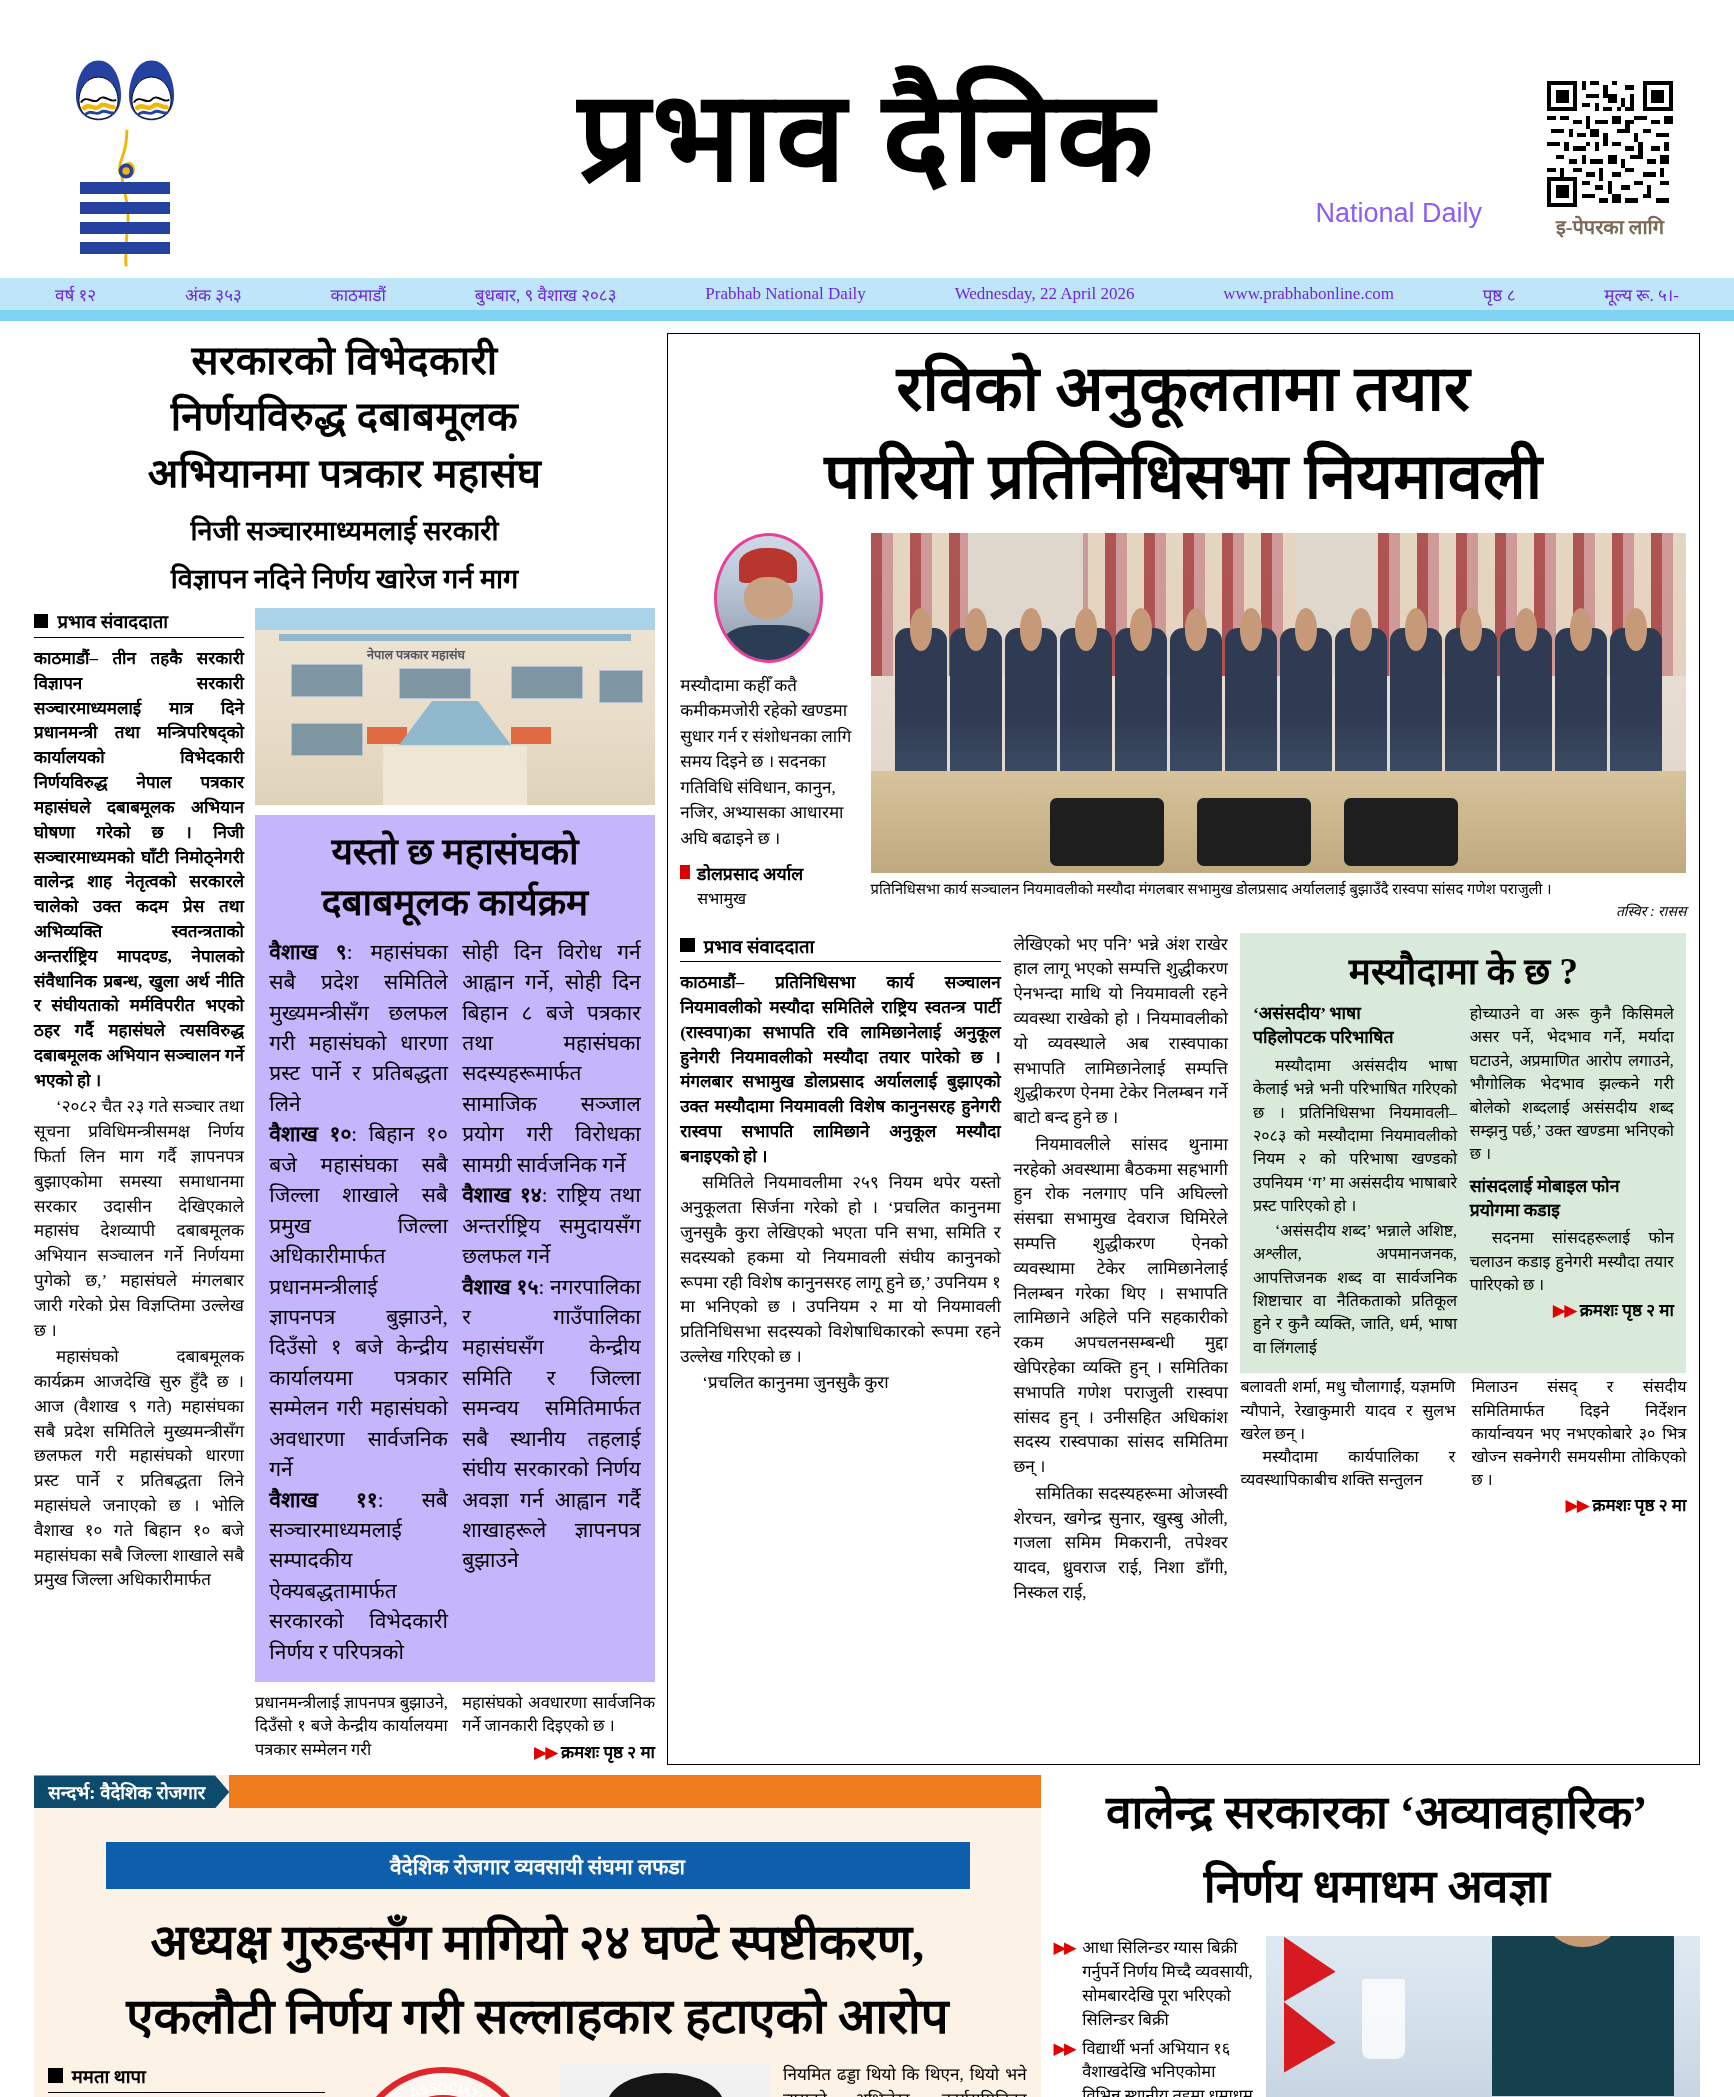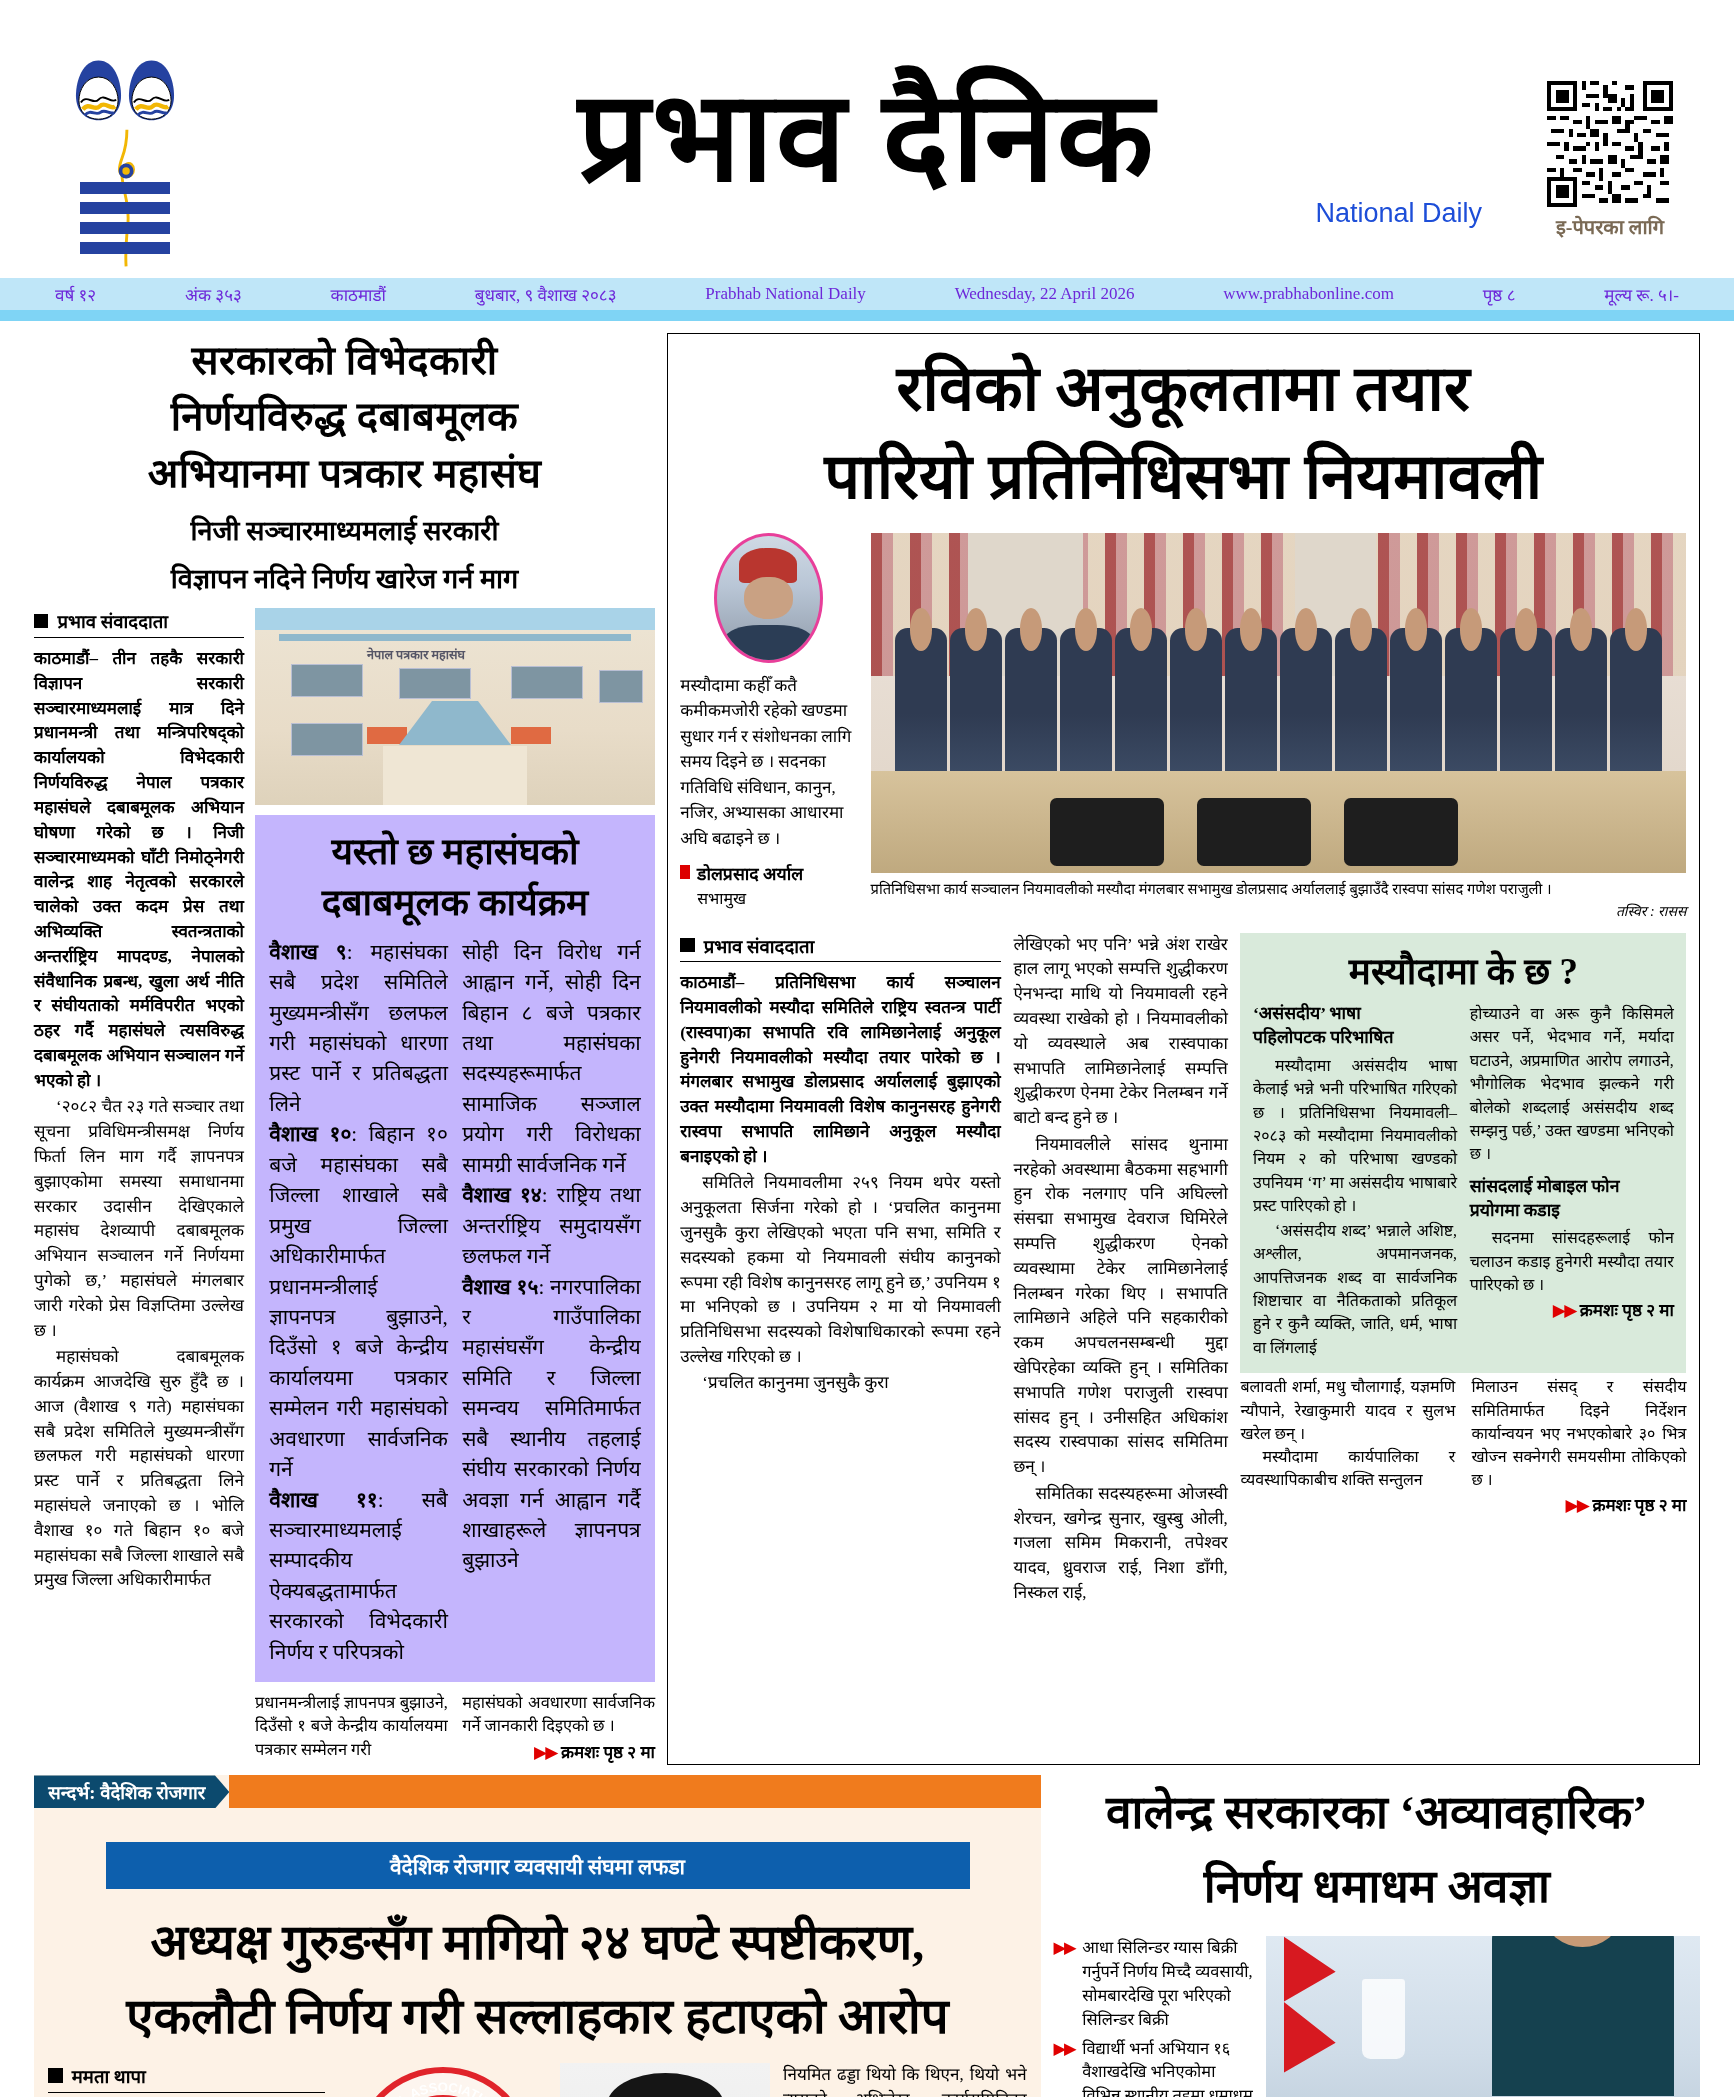--- a/index.html
+++ b/index.html
@@ -36,21 +36,21 @@
     font-size: 126px;
     font-weight: 700;
     letter-spacing: 2.5px;
     line-height: 1.05;
     color:#000;
     font-family: "Liberation Serif", "DejaVu Serif", serif;
     white-space: nowrap;
   }
   .paper-sub {
     font-size: 27px;
-    color:#1d4ed8;
+    color:#8b5cf6;
     margin-top: -5.9px;
     text-align: right;
     padding-right: 38px;
     font-family: "Liberation Sans", sans-serif;
   }
   .qr-block { width: 180px; flex:none; text-align:center; margin-top: 24px; }
   .qr { width: 126px; height: 126px; margin: 0 auto; }
   .qr-caption { font-size: 20px; color:#7a6a55; margin-top: 6.7px; font-weight:700; }
 
   

